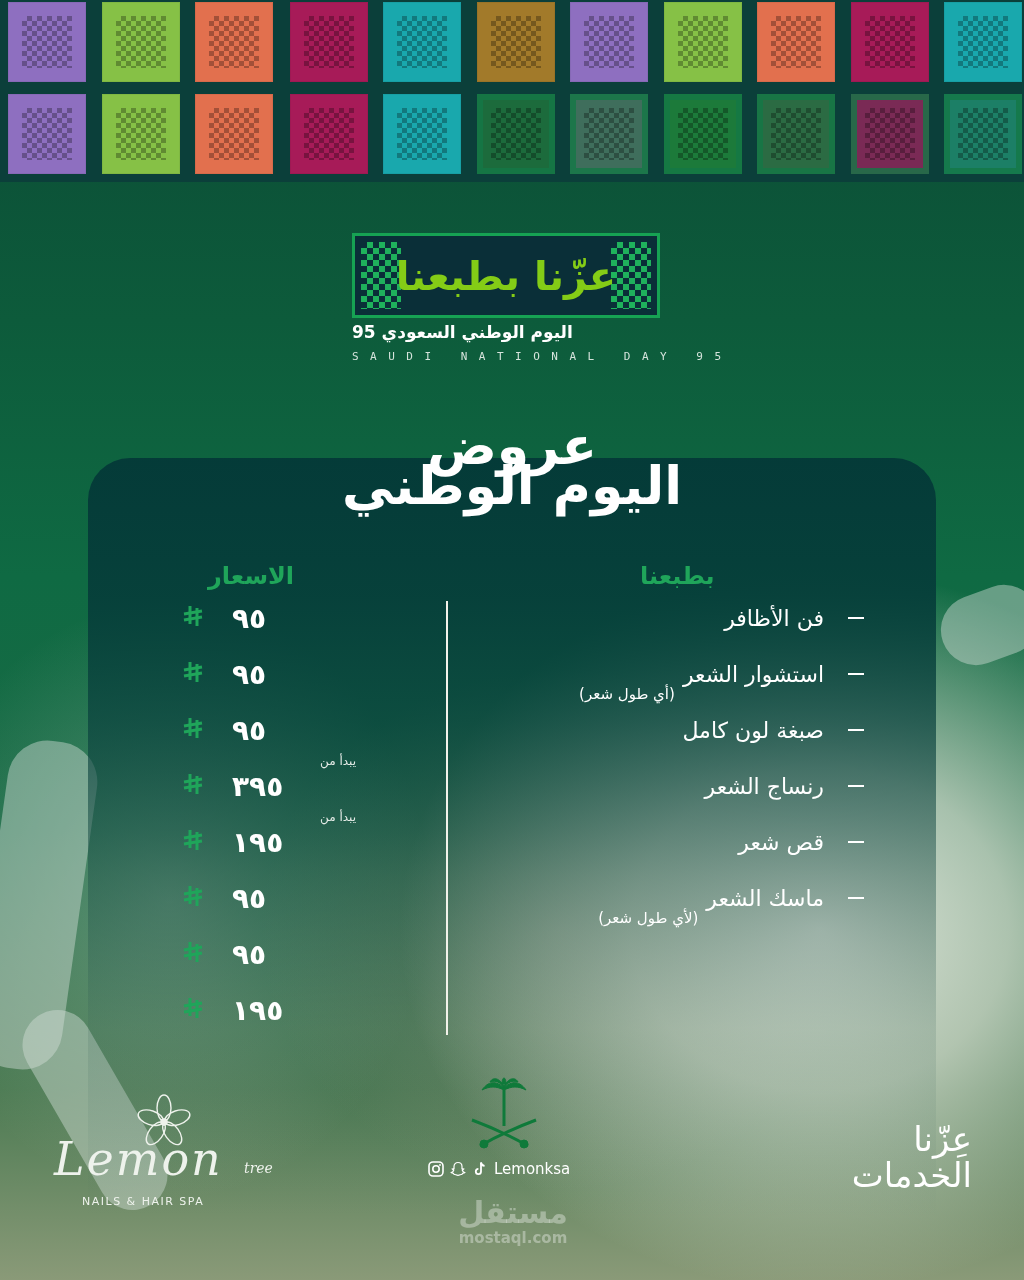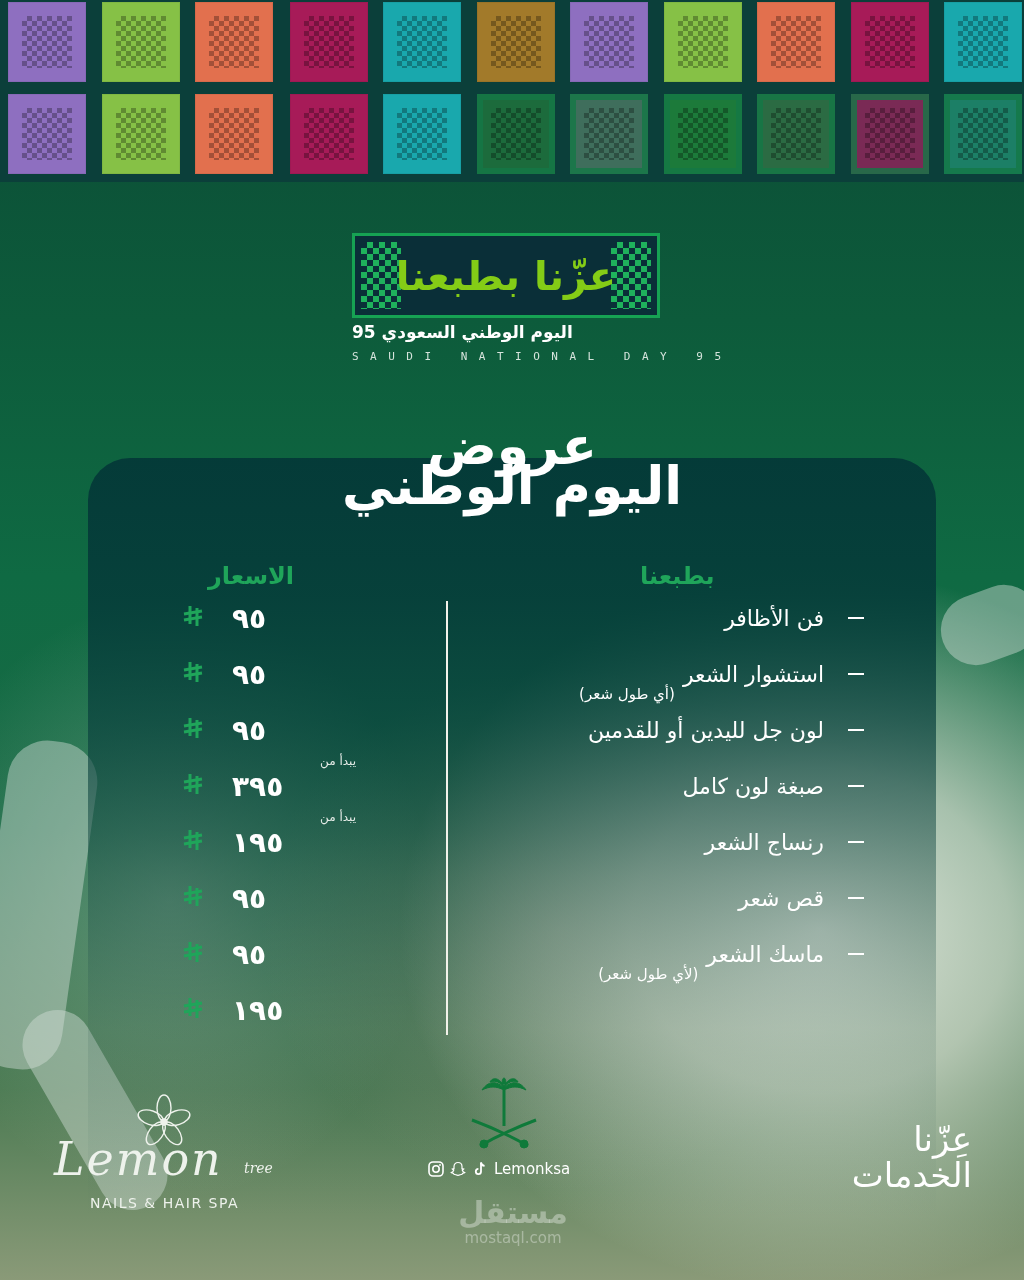--- a/index.html
+++ b/index.html
@@ -121,40 +121,40 @@
     .lemon-logo { position: absolute; left: 46px; top: 1092px; width: 250px; height: 120px; }
     .lemon-script {
       position: absolute; left: 8px; top: 40px; font-family: "DejaVu Serif", serif;
       font-style: italic; font-size: 46px; color: #eef2ec; letter-spacing: 2px;
     }
     .lemon-tree {
       position: absolute; left: 198px; top: 68px; font-family: "DejaVu Serif", serif;
       font-style: italic; font-size: 14px; color: #eef2ec;
     }
     .lemon-tag {
-      position: absolute; left: 44px; top: 103px; font-size: 14px; letter-spacing: 1.5px;
+      position: absolute; left: 36px; top: 103px; font-size: 11px; letter-spacing: 1.5px;
       color: #eef2ec;
       text-align: right;
     }
     .lemon-flower { position: absolute; left: 88px; top: 2px; }
 
     .emblem { position: absolute; left: 468px; top: 1074px; }
     .social {
       position: absolute; left: 428px; top: 1160px; display: flex; align-items: center; gap: 6px;
       color: #ffffff; font-size: 15px;
     }
     .social .ic {
       width: 16px; height: 16px; display: inline-flex; align-items: center; justify-content: center;
     }
     .watermark {
       position: absolute; left: 438px; top: 1196px; width: 150px; text-align: center;
       color: rgba(255,255,255,0.35);
     }
     .watermark .ar { font-size: 30px; font-weight: bold; direction: rtl; line-height: 1.1; }
-    .watermark .en { font-size: 15px; font-weight: normal; }
+    .watermark .en { font-size: 15px; font-weight: bold; }
 
     .slogan {
       position: absolute; left: 800px; top: 1122px; width: 172px; text-align: right;
       direction: rtl; font-size: 34px; color: #ffffff; line-height: 1.05;
     }
   </style>
 </head>
 <body>
 
 <div class="bg"></div>
@@ -210,24 +210,20 @@
       <span class="dash"></span>
       <span>فن الأظافر</span>
     </div>
     <div class="service">
       <span class="dash"></span>
       <span>استشوار الشعر</span>
       <span class="note">(أي طول شعر)</span>
     </div>
     <div class="service">
       <span class="dash"></span>
-      <span>لون جل لليدين أو للقدمين</span>
-    </div>
-    <div class="service">
-      <span class="dash"></span>
       <span>صبغة لون كامل</span>
     </div>
     <div class="service">
       <span class="dash"></span>
       <span>رنساج الشعر</span>
     </div>
     <div class="service">
       <span class="dash"></span>
       <span>قص شعر</span>
     </div>

